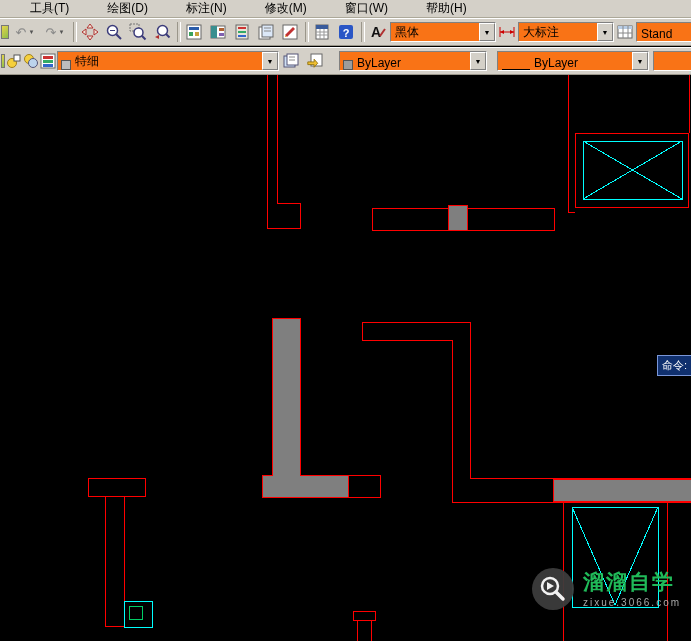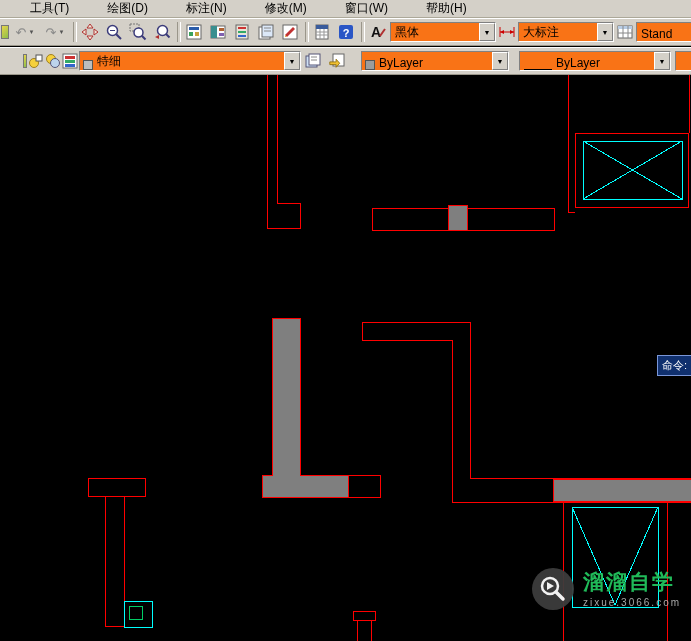--- a/index.html
+++ b/index.html
@@ -17,21 +17,21 @@
   .menu-item { padding:1px 8px 2px 8px; cursor:default; white-space:nowrap;margin-left:22px; }
 
   
   .toolbar {
     position:absolute; left:0; width:691px; height:28px;
     background:#d4d0c8; display:flex; align-items:center;
     border-top:1px solid #fff; border-bottom:1px solid #9a968a;
     overflow:hidden;
   }
   .tb1 { top:18px; }
-  .tb2 { top:47px;padding-left:22px; }
+  .tb2 { top:47px; }
 
   .iconbtn {
     width:24px; height:22px; display:flex; align-items:center; justify-content:center;
     border:1px solid transparent; flex:0 0 auto; cursor:pointer;
   }
   .iconbtn.w22 { width:22px; }
   .iconbtn2 {
     width:16px; height:22px; display:flex; align-items:center; justify-content:center;
     flex:0 0 auto; cursor:pointer; margin-right:1px;
   }

